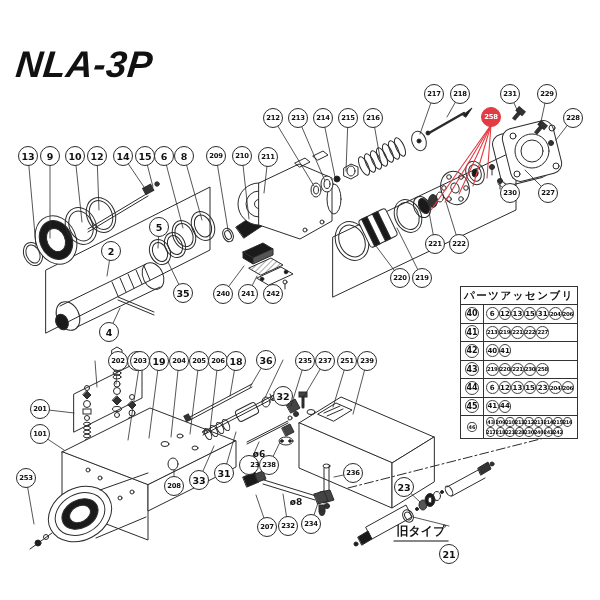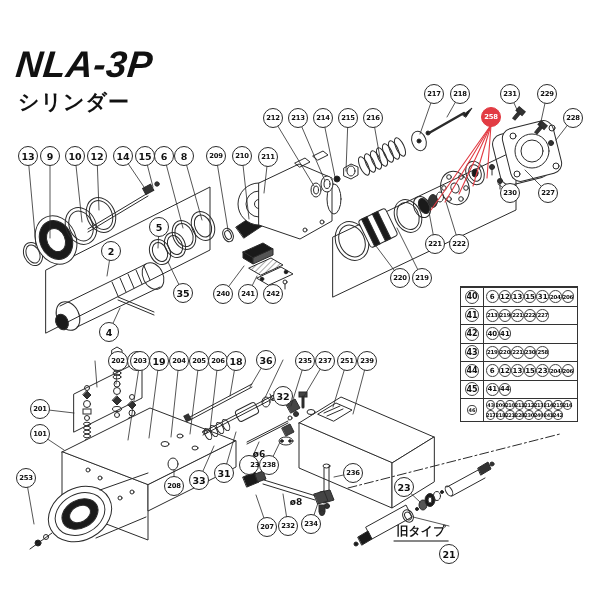--- a/index.html
+++ b/index.html
@@ -410,21 +410,20 @@
           <line x1="491" y1="125" x2="445" y2="202"></line>
           <line x1="491" y1="125" x2="459" y2="194"></line>
           <line x1="491" y1="125" x2="473" y2="186"></line>
           <line x1="491" y1="125" x2="487" y2="178"></line>
         </g>
     </g>
   </svg>
 
   <div id="title-block">
     <h1 id="model-title">NLA-3P</h1>
-    <div id="model-subtitle">シリンダー</div>
   </div>
 
   <div id="balloon-layer">
       <div class="balloon" style="left: 18px; top: 146px;">13</div>
       <div class="balloon" style="left: 40px; top: 146px;">9</div>
       <div class="balloon" style="left: 65px; top: 146px;">10</div>
       <div class="balloon" style="left: 87px; top: 146px;">12</div>
       <div class="balloon" style="left: 113px; top: 146px;">14</div>
       <div class="balloon" style="left: 135px; top: 146px;">15</div>
       <div class="balloon" style="left: 154px; top: 146px;">6</div>
@@ -485,20 +484,21 @@
       <div class="balloon" style="left: 394px; top: 477px;">23</div>
       <div class="balloon" style="left: 439px; top: 516px; margin-top: 28px;">21</div>
     </div>
   <div id="label-layer">
       <div class="dlabel" style="left: 259px; top: 454px;">ø6</div>
       <div class="dlabel" style="left: 296px; top: 502px;">ø8</div>
       <div class="dlabel ul" style="left: 421px; top: 532px;">旧タイプ</div>
     </div>
 
   <div id="kit-table">
+    <div id="kit-title">パーツアッセンブリ</div>
     <div id="kit-rows">
         <div class="krow">
           <div class="kcell">
             <div class="chip kit">40</div>
           </div>
           <div class="pcell">
             <div class="chip">6</div>
             <div class="chip">12</div>
             <div class="chip">13</div>
             <div class="chip">15</div>

